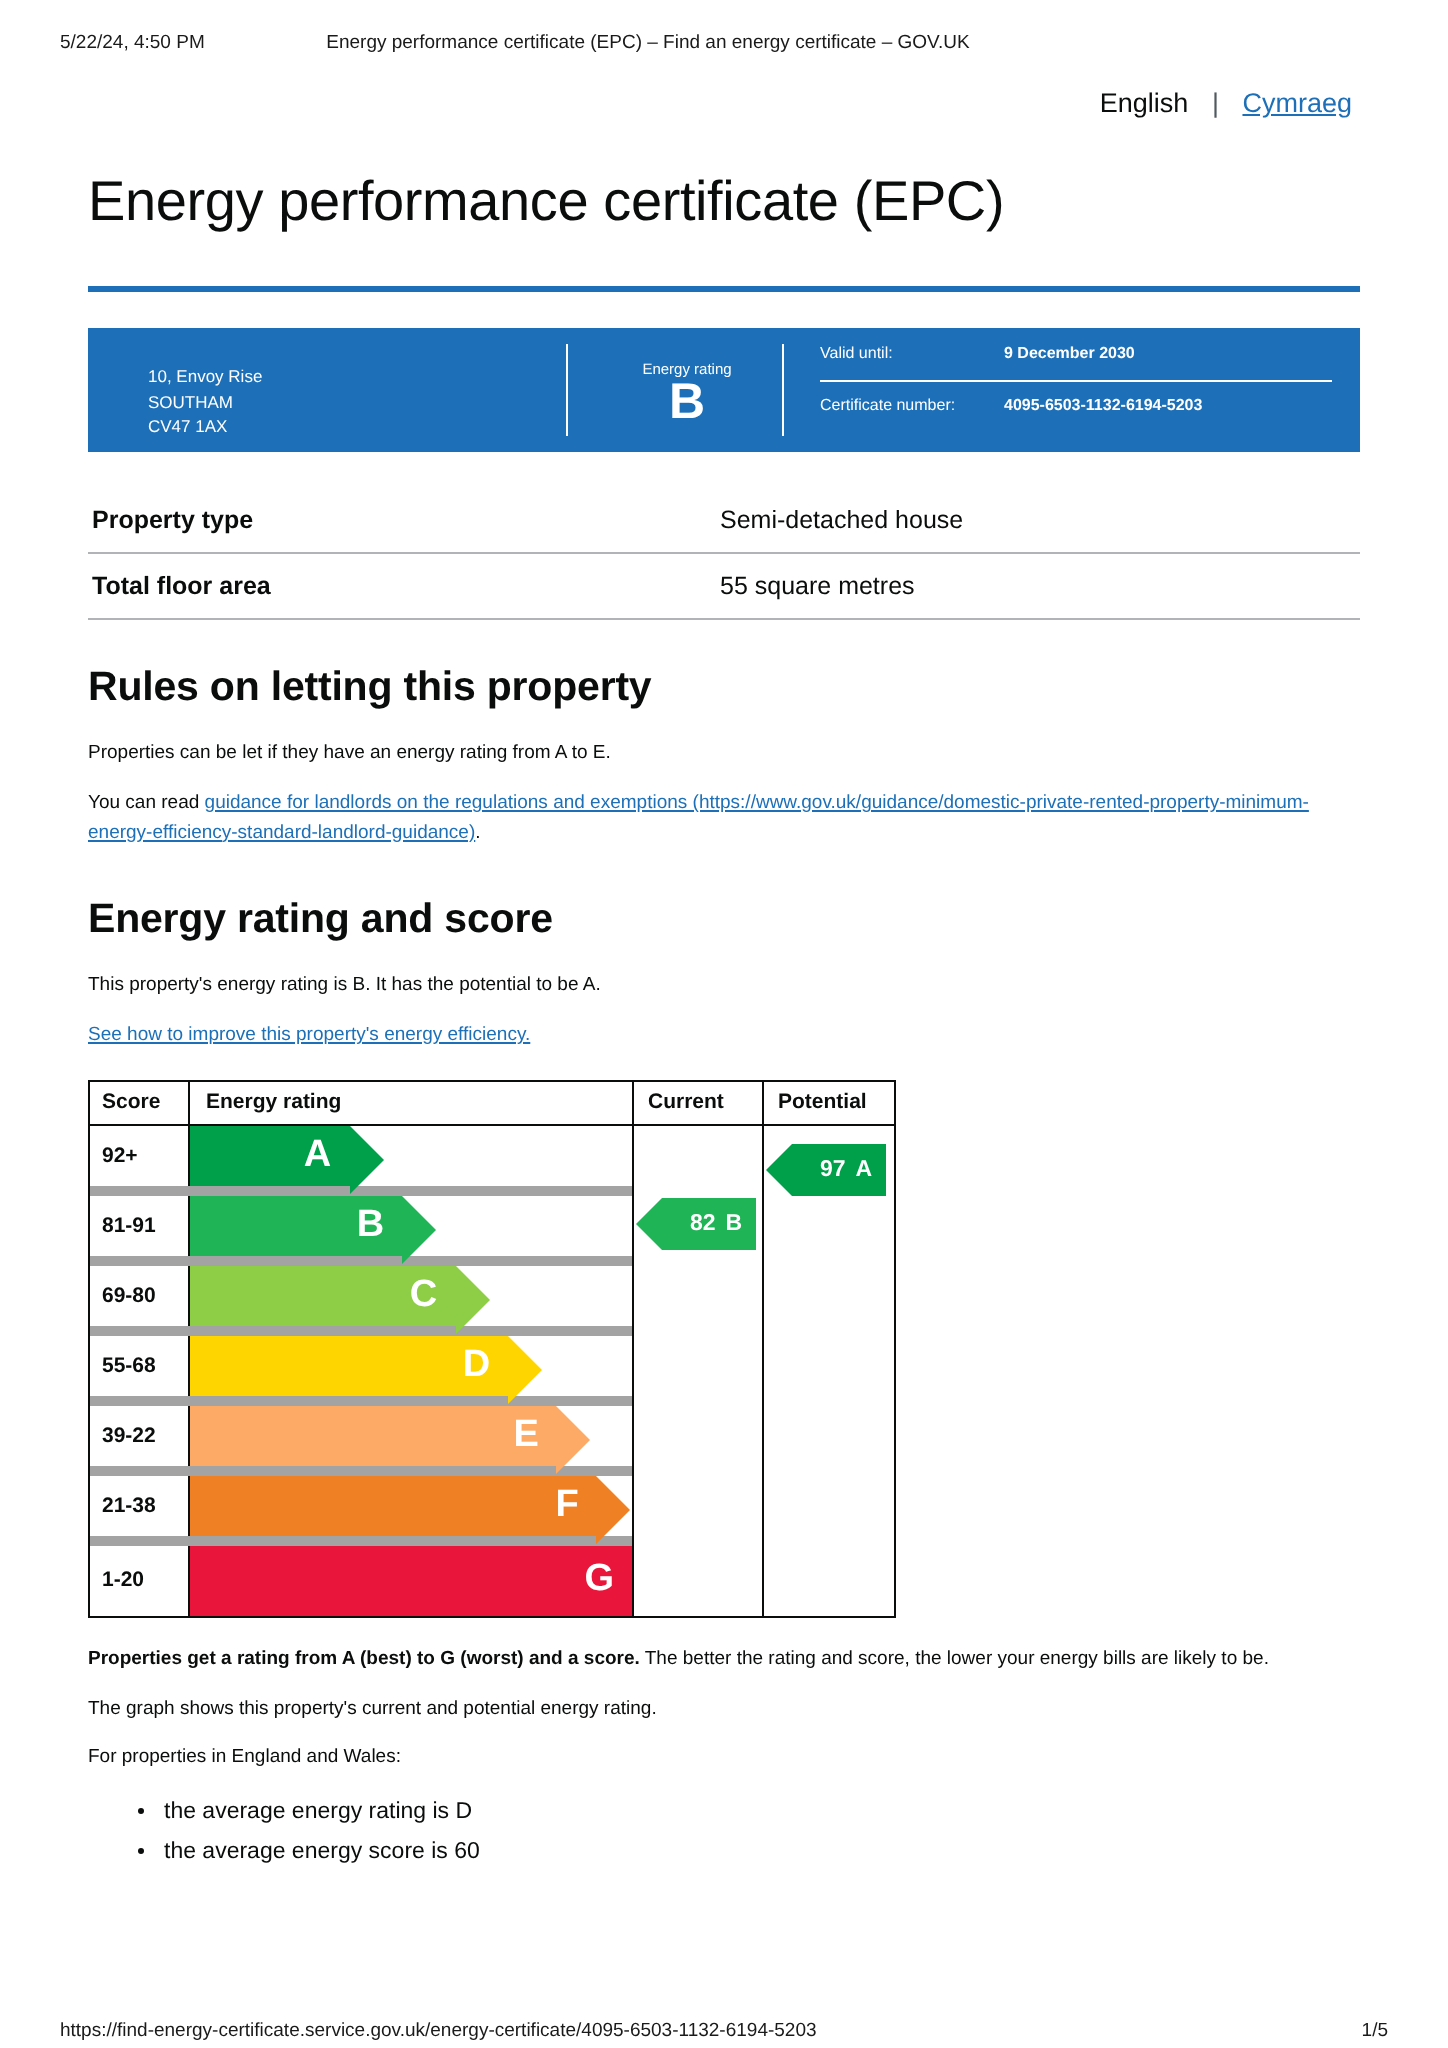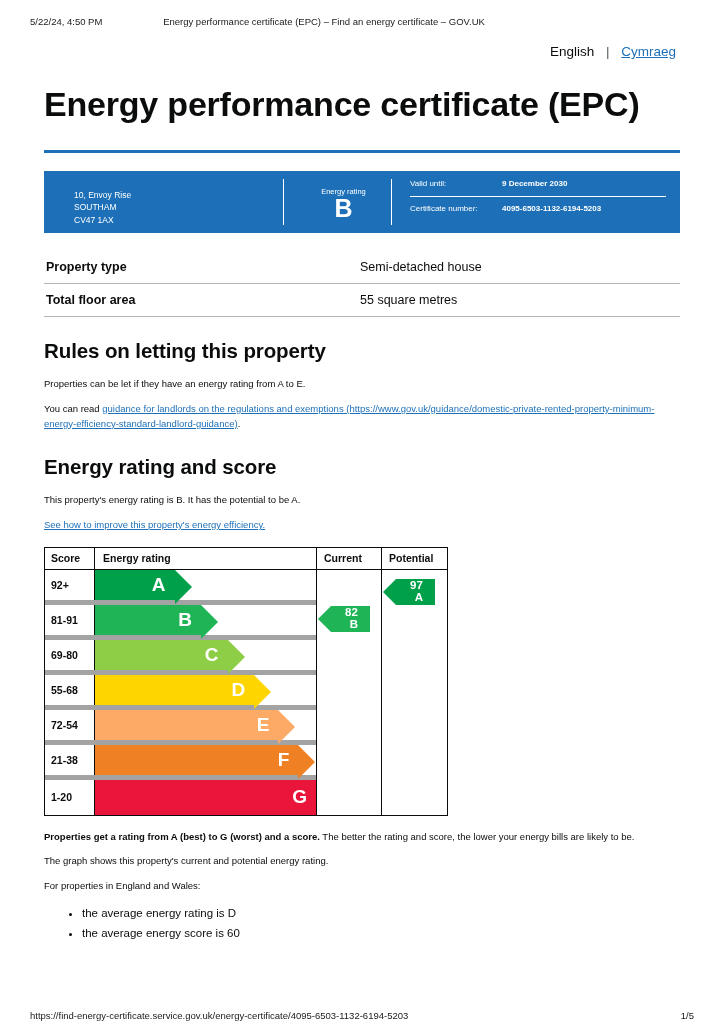--- a/index.html
+++ b/index.html
@@ -33,21 +33,21 @@
 
   
   .lang {
     text-align: right; font-size: 13.5px; color: #0b0c0c; margin-bottom: 26px;
     padding-right: 4px;
   }
   .lang .sep { margin: 0 8px; color: #505a5f; }
   .lang a { color: #1d70b8; text-decoration: underline; }
 
   h1.title {
-    font-size: 34px; line-height: 1.15; font-weight: bold; margin: 0 0 26px 0;
+    font-size: 28px; line-height: 1.15; font-weight: normal; margin: 0 0 26px 0;
     letter-spacing: -0.2px;
   }
 
   .rule-blue { border-top: 3px solid #1d70b8; width: 636px; margin: 0 0 18px 0; }
 
   
   .band {
     display: flex; background: #1d70b8; color: #ffffff; height: 62px; width: 636px;
     align-items: stretch; margin-bottom: 18px;
   }
@@ -121,21 +121,20 @@
   }
   .epc-cols { flex: 1; display: flex; }
   .epc-col { position: relative; }
   .epc-col.cur { width: 65px; border-right: 1px solid #0b0c0c; }
   .epc-col.pot { flex: 1; }
 
   .pointer {
     position: absolute; height: 26px; display: flex; align-items: center;
     color: #ffffff; font-weight: bold; font-size: 11.5px;
     padding: 0 7px 0 14px;
-    flex-direction: column;
   }
   .pointer .pv { margin-right: 5px; }
   .pointer::before {
     content: ""; position: absolute; left: -13px; top: 0;
     border-top: 13px solid transparent; border-bottom: 13px solid transparent;
     border-right: 13px solid var(--pc);
   }
 
   ul.bullets { margin: 8px 0 0 0; padding-left: 38px; font-size: 11.5px; line-height: 1.65; }
   ul.bullets li { margin-bottom: 1px; }
@@ -241,21 +240,21 @@
           </div>
 
           <div class="epc-row">
             <div class="epc-score">55-68</div>
             <div class="epc-barcell">
               <div class="epc-bar arrow" style="--bc:#ffd500; background:#ffd500; width:72%;">D</div>
             </div>
           </div>
 
           <div class="epc-row">
-            <div class="epc-score">72-54</div>
+            <div class="epc-score">39-22</div>
             <div class="epc-barcell">
               <div class="epc-bar arrow" style="--bc:#fcaa65; background:#fcaa65; width:83%;">E</div>
             </div>
           </div>
 
           <div class="epc-row">
             <div class="epc-score">21-38</div>
             <div class="epc-barcell">
               <div class="epc-bar arrow" style="--bc:#ef8023; background:#ef8023; width:92%;">F</div>
             </div>

